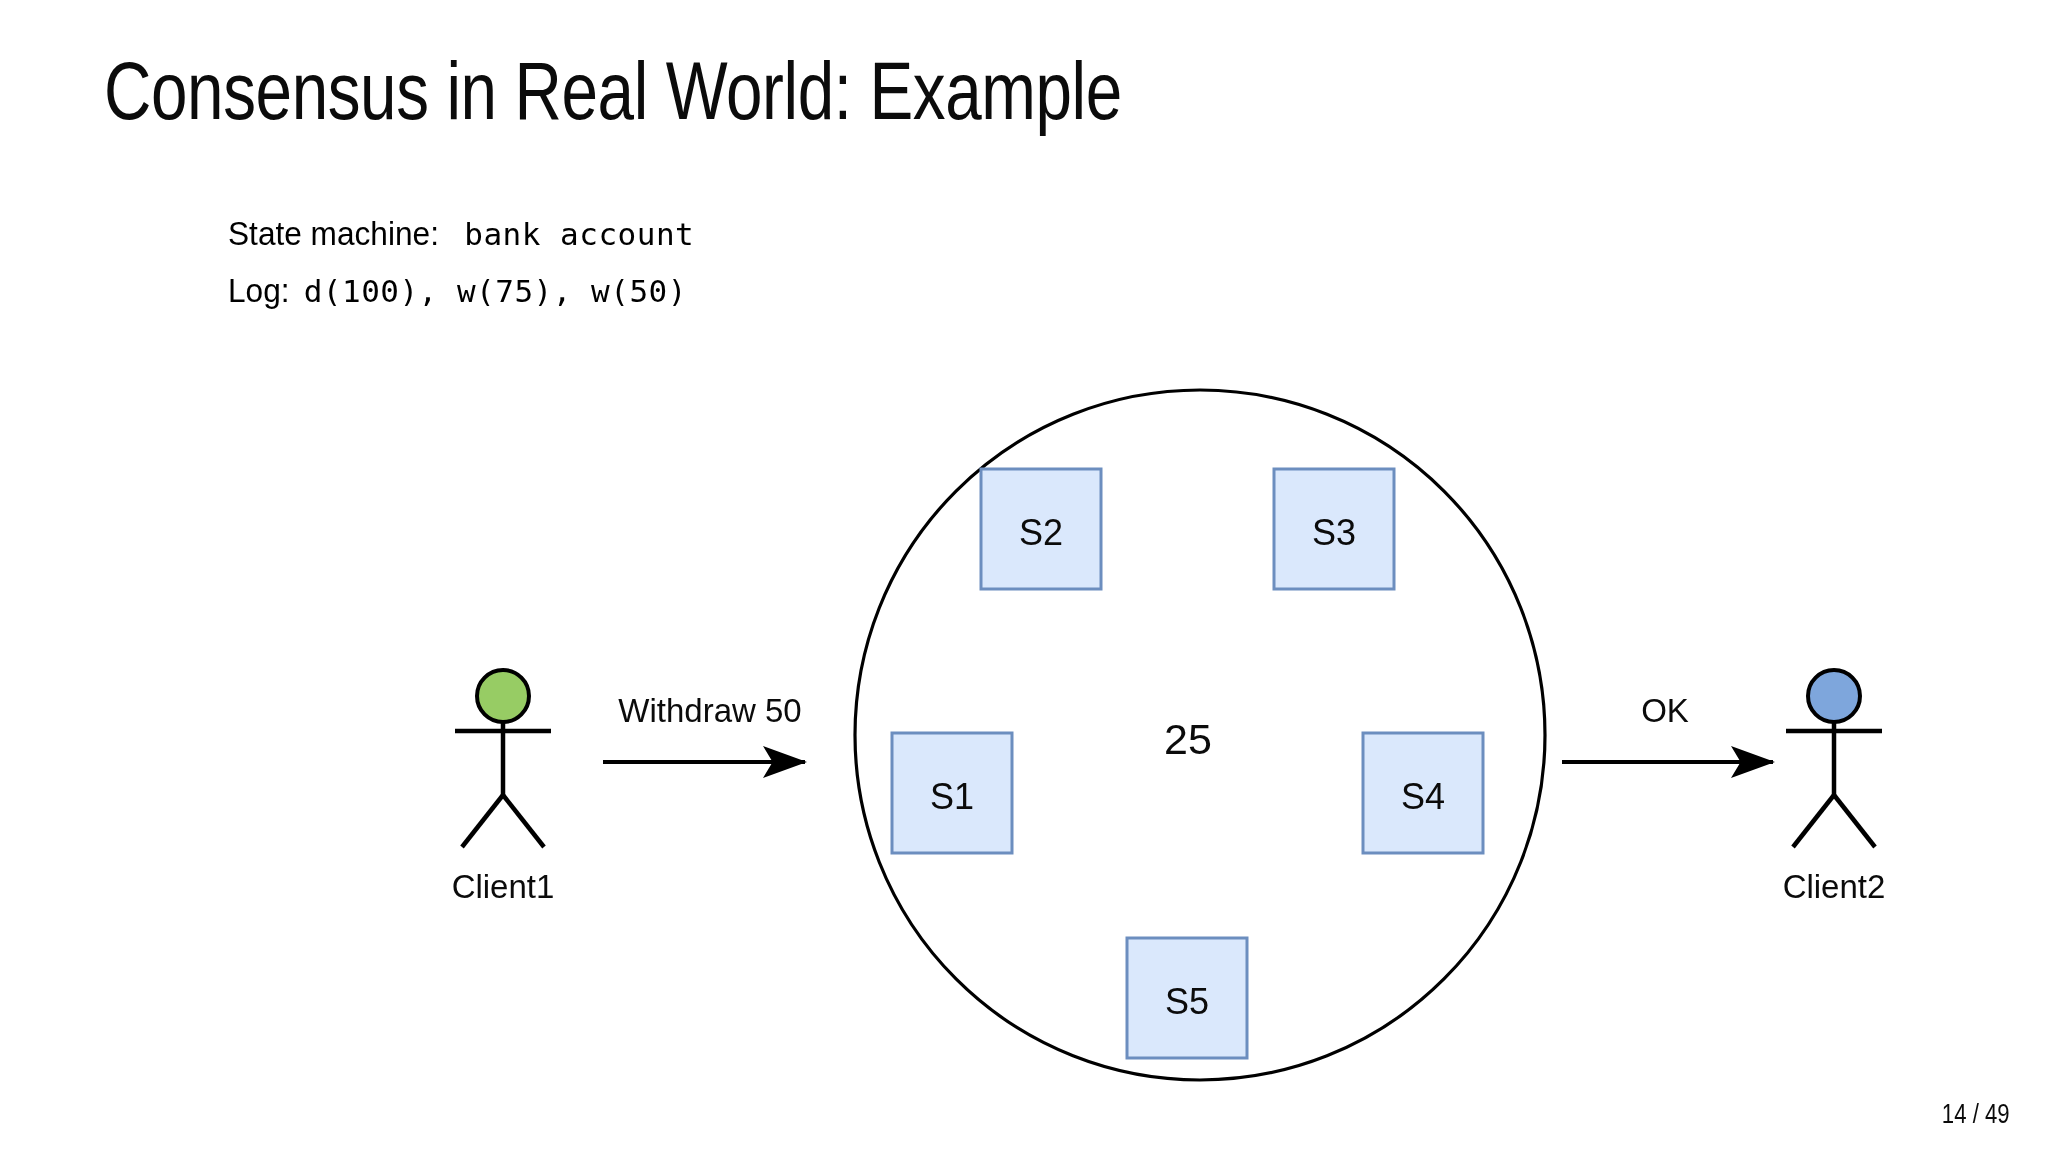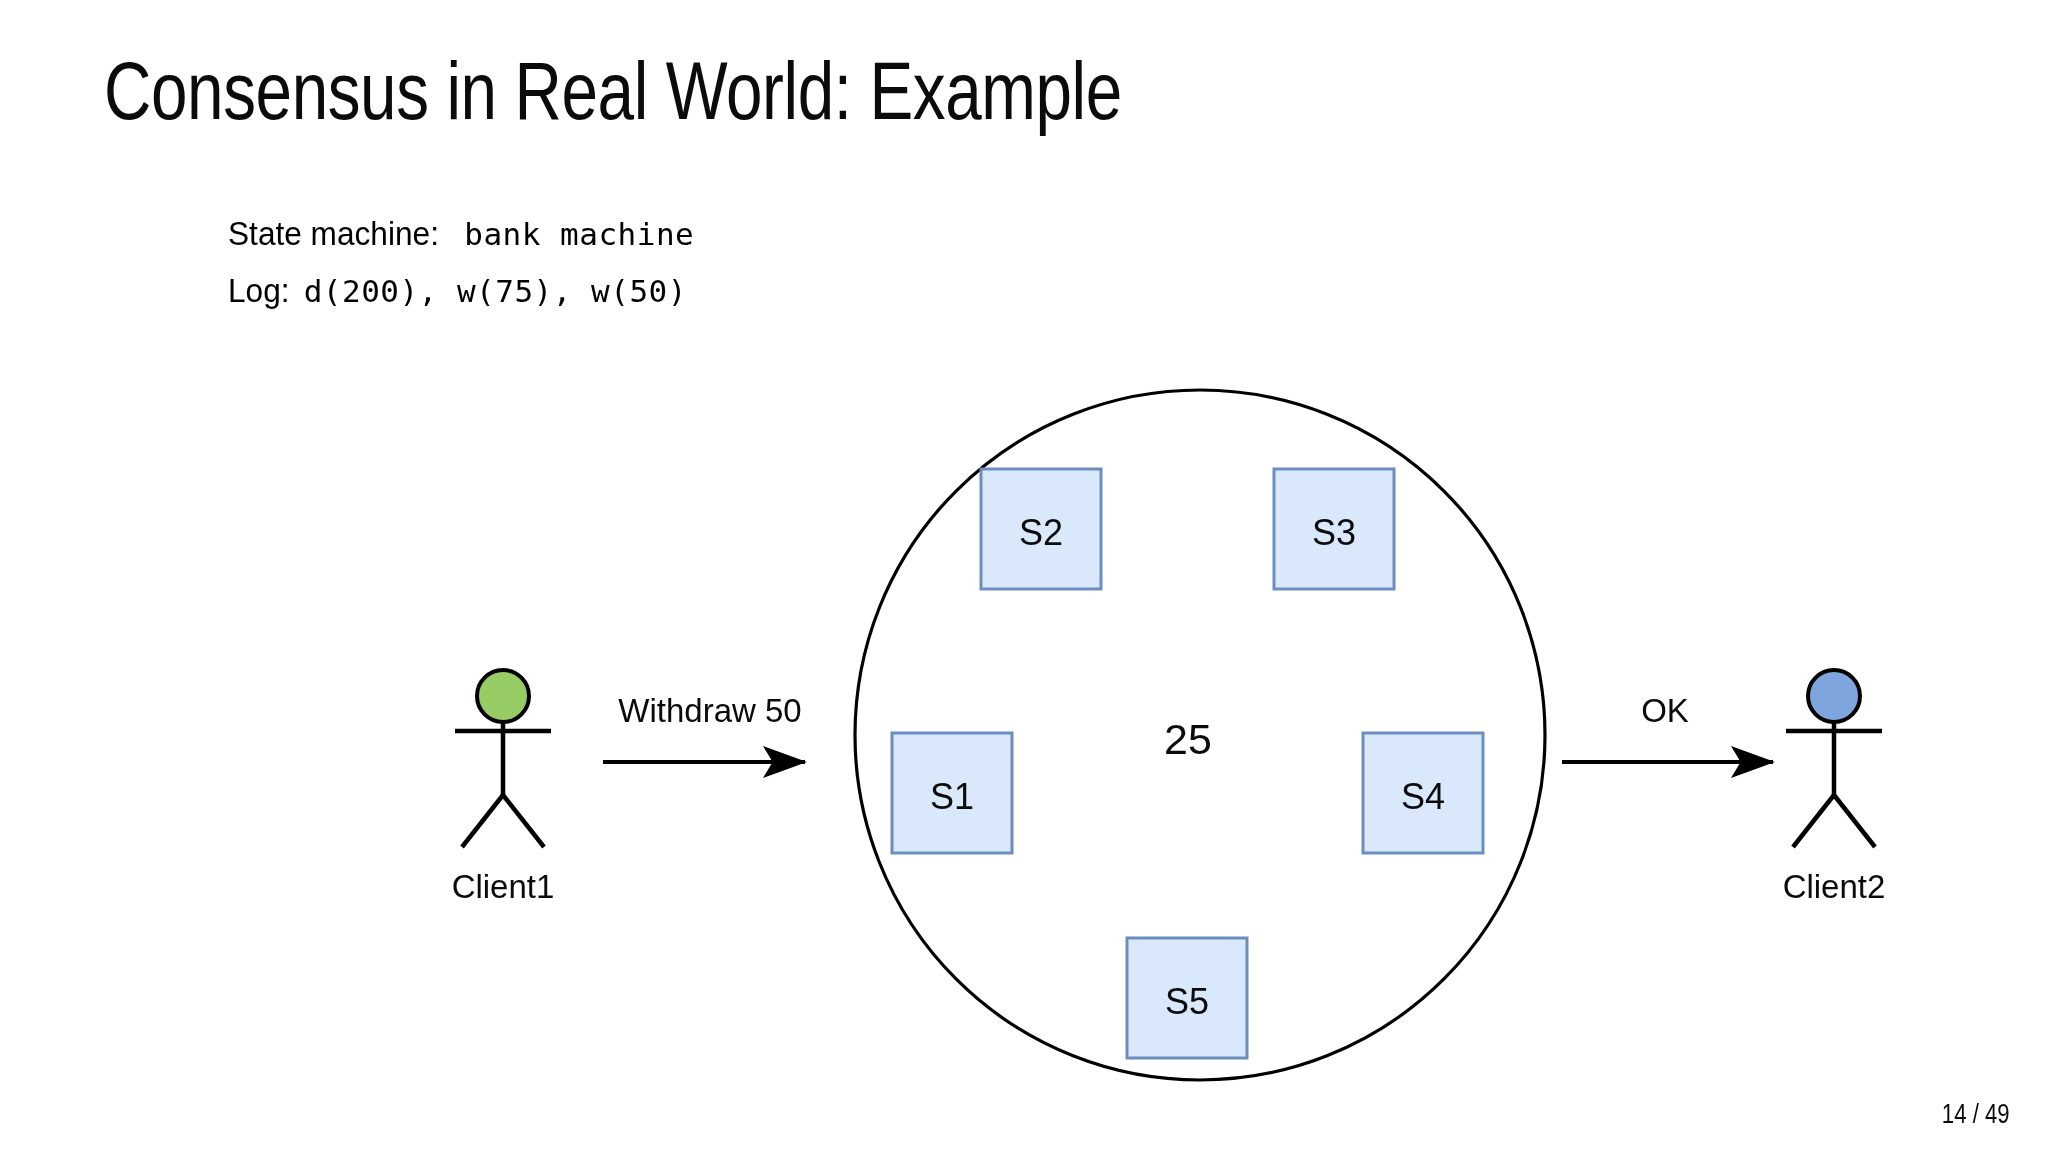--- a/index.html
+++ b/index.html
@@ -79,25 +79,25 @@
   }
 </style>
 </head>
 <body>
 
 <div id="slide-title">Consensus in Real World: Example</div>
 
 <div id="spec-block">
   <div class="spec-line">
     <span class="spec-label">State machine:</span>
-    <span class="spec-mono">bank machine</span>
+    <span class="spec-mono">bank account</span>
   </div>
   <div class="spec-line">
     <span class="spec-label">Log:</span>
-    <span class="spec-mono">d(200), w(75), w(50)</span>
+    <span class="spec-mono">d(100), w(75), w(50)</span>
   </div>
 </div>
 
 <div id="diagram">
   <svg width="2048" height="1152" viewBox="0 0 2048 1152" xmlns="http://www.w3.org/2000/svg">
     <defs>
       <marker id="arrowhead" markerWidth="11" markerHeight="8" refX="10.5" refY="4" orient="auto" markerUnits="strokeWidth">
         <path d="M0,0 L11,4 L0,8 L2.4,4 Z" fill="#000000"></path>
       </marker>
     </defs>

